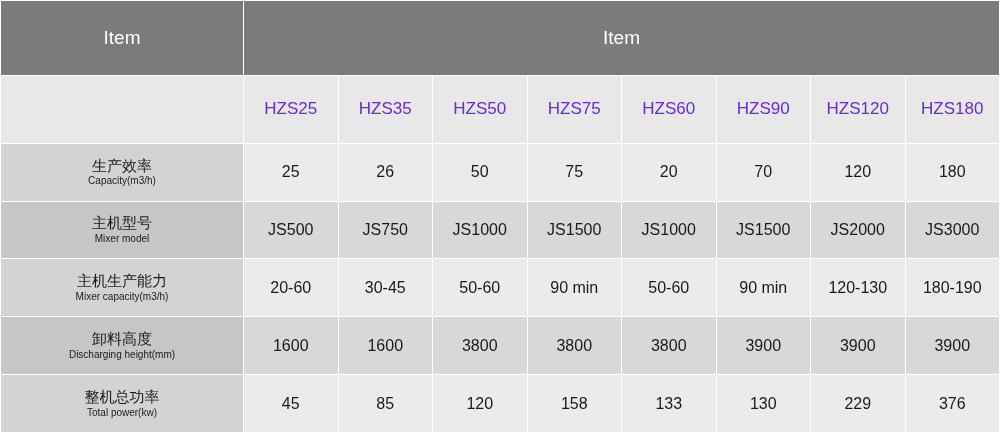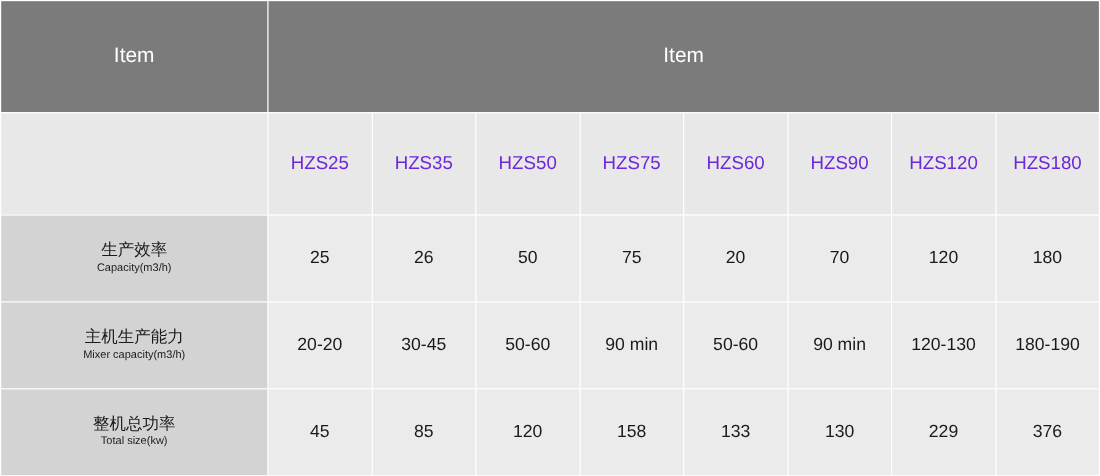--- a/index.html
+++ b/index.html
@@ -96,43 +96,71 @@
       <td class="dcell">25</td>
       <td class="dcell">26</td>
       <td class="dcell">50</td>
       <td class="dcell">75</td>
       <td class="dcell">20</td>
       <td class="dcell">70</td>
       <td class="dcell">120</td>
       <td class="dcell">180</td>
     </tr>
 
+    <tr class="drow dark">
+      <td class="rowlabel">
+        <span class="cn">主机型号</span>
+        <span class="en">Mixer model</span>
+      </td>
+      <td class="dcell">JS500</td>
+      <td class="dcell">JS750</td>
+      <td class="dcell">JS1000</td>
+      <td class="dcell">JS1500</td>
+      <td class="dcell">JS1000</td>
+      <td class="dcell">JS1500</td>
+      <td class="dcell">JS2000</td>
+      <td class="dcell">JS3000</td>
+    </tr>
 
     <tr class="drow light">
       <td class="rowlabel">
         <span class="cn">主机生产能力</span>
         <span class="en">Mixer capacity(m3/h)</span>
       </td>
-      <td class="dcell">20-20</td>
+      <td class="dcell">20-60</td>
       <td class="dcell">30-45</td>
       <td class="dcell">50-60</td>
       <td class="dcell">90 min</td>
       <td class="dcell">50-60</td>
       <td class="dcell">90 min</td>
       <td class="dcell">120-130</td>
       <td class="dcell">180-190</td>
     </tr>
 
 
 
+    <tr class="drow dark">
+      <td class="rowlabel">
+        <span class="cn">卸料高度</span>
+        <span class="en">Discharging height(mm)</span>
+      </td>
+      <td class="dcell">1600</td>
+      <td class="dcell">1600</td>
+      <td class="dcell">3800</td>
+      <td class="dcell">3800</td>
+      <td class="dcell">3800</td>
+      <td class="dcell">3900</td>
+      <td class="dcell">3900</td>
+      <td class="dcell">3900</td>
+    </tr>
 
     <tr class="drow light">
       <td class="rowlabel">
         <span class="cn">整机总功率</span>
-        <span class="en">Total size(kw)</span>
+        <span class="en">Total power(kw)</span>
       </td>
       <td class="dcell">45</td>
       <td class="dcell">85</td>
       <td class="dcell">120</td>
       <td class="dcell">158</td>
       <td class="dcell">133</td>
       <td class="dcell">130</td>
       <td class="dcell">229</td>
       <td class="dcell">376</td>
     </tr>

